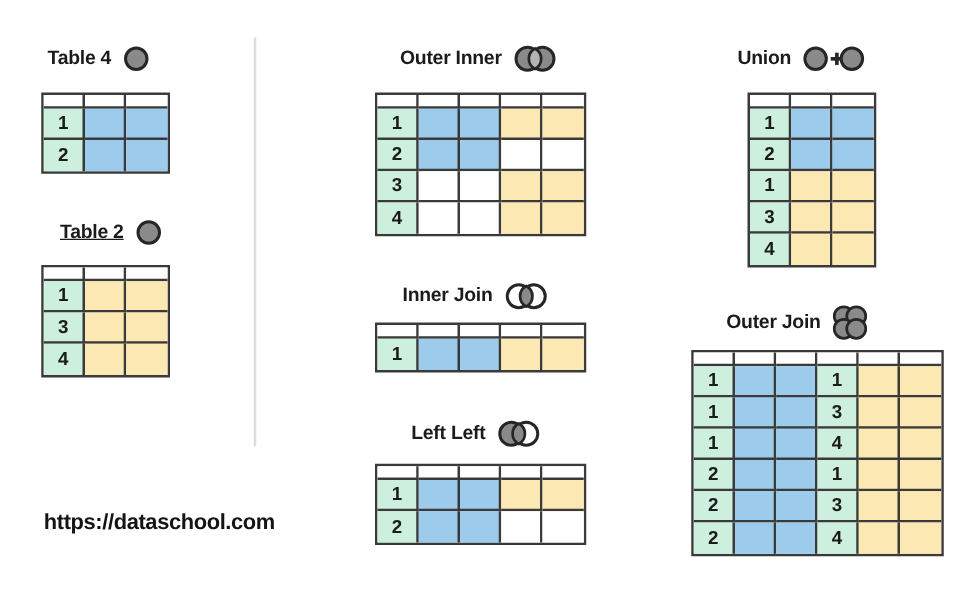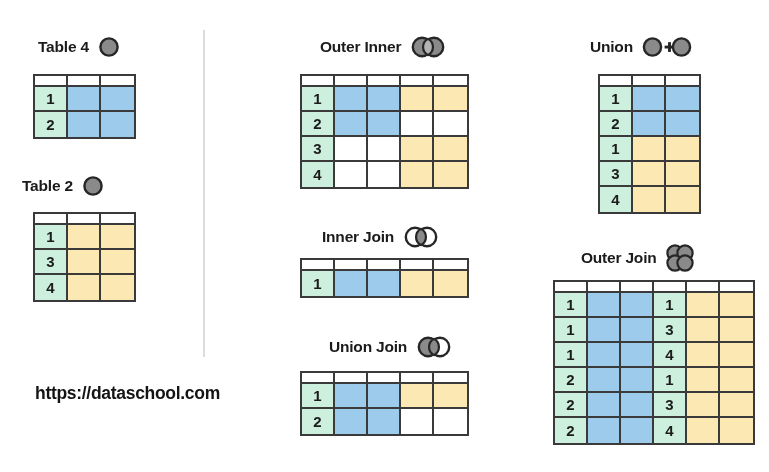--- a/index.html
+++ b/index.html
@@ -45,20 +45,21 @@
   }
 
   
   .url {
     position: absolute;
     font-size: 17.5px;
     font-weight: 700;
     letter-spacing: -0.3px;
     color: #141414;
     white-space: nowrap;
+    margin-top: 24px;
   }
 
   
   .tbl {
     position: absolute;
     border-collapse: separate;
     border-spacing: 0;
     background: #ffffff;
     box-sizing: border-box;
     border: 2px solid #3a3a3a;
@@ -109,21 +110,21 @@
           <div class="cell c-green" style="width: 33px; height: 25px;">1</div>
           <div class="cell c-blue" style="width: 33px; height: 25px;"></div>
           <div class="cell c-blue" style="width: 33px; height: 25px;"></div>
         </div>
         <div class="row">
           <div class="cell c-green" style="width: 33px; height: 25px;">2</div>
           <div class="cell c-blue" style="width: 33px; height: 25px;"></div>
           <div class="cell c-blue" style="width: 33px; height: 25px;"></div>
         </div>
       </div>
-      <div class="heading" style="left: 22px; top: 175px;">
+      <div class="heading" style="left: 48px; top: 175px; text-decoration: underline;">
         <span class="txt">Table 2</span>
         <span class="ico"><svg width="22" height="22" viewBox="0 0 22 22" xmlns="http://www.w3.org/2000/svg">
             <circle cx="11" cy="11" r="8.6" fill="#8a8a8a" stroke="#262626" stroke-width="2.4"></circle>
           </svg></span>
       </div>
       <div class="tbl" style="left: 33px; top: 212px; width: 103px;">
         <div class="row header">
           <div class="cell c-white" style="width: 33px; height: 11px;"></div>
           <div class="cell c-white" style="width: 33px; height: 11px;"></div>
           <div class="cell c-white" style="width: 33px; height: 11px;"></div>
@@ -207,21 +208,21 @@
         </div>
         <div class="row">
           <div class="cell c-green" style="width: 33px; height: 25px;">1</div>
           <div class="cell c-blue" style="width: 33px; height: 25px;"></div>
           <div class="cell c-blue" style="width: 33px; height: 25px;"></div>
           <div class="cell c-yellow" style="width: 33px; height: 25px;"></div>
           <div class="cell c-yellow" style="width: 33px; height: 25px;"></div>
         </div>
       </div>
       <div class="heading" style="left: 329px; top: 336px;">
-        <span class="txt">Union Join</span>
+        <span class="txt">Left Left</span>
         <span class="ico"><svg width="36" height="22" viewBox="0 0 36 22" xmlns="http://www.w3.org/2000/svg">
             <circle cx="12" cy="11" r="9.2" fill="#8a8a8a" stroke="#262626" stroke-width="2.4"></circle>
             <circle cx="24" cy="11" r="9.2" fill="none" stroke="#262626" stroke-width="2.4"></circle>
             <path d="M18 2.85 A9.2 9.2 0 0 1 18 19.15 A9.2 9.2 0 0 1 18 2.85 Z" fill="#8a8a8a" stroke="#262626" stroke-width="2.2"></path>
           </svg></span>
       </div>
       <div class="tbl" style="left: 300px; top: 371px; width: 169px;">
         <div class="row header">
           <div class="cell c-white" style="width: 33px; height: 11px;"></div>
           <div class="cell c-white" style="width: 33px; height: 11px;"></div>

